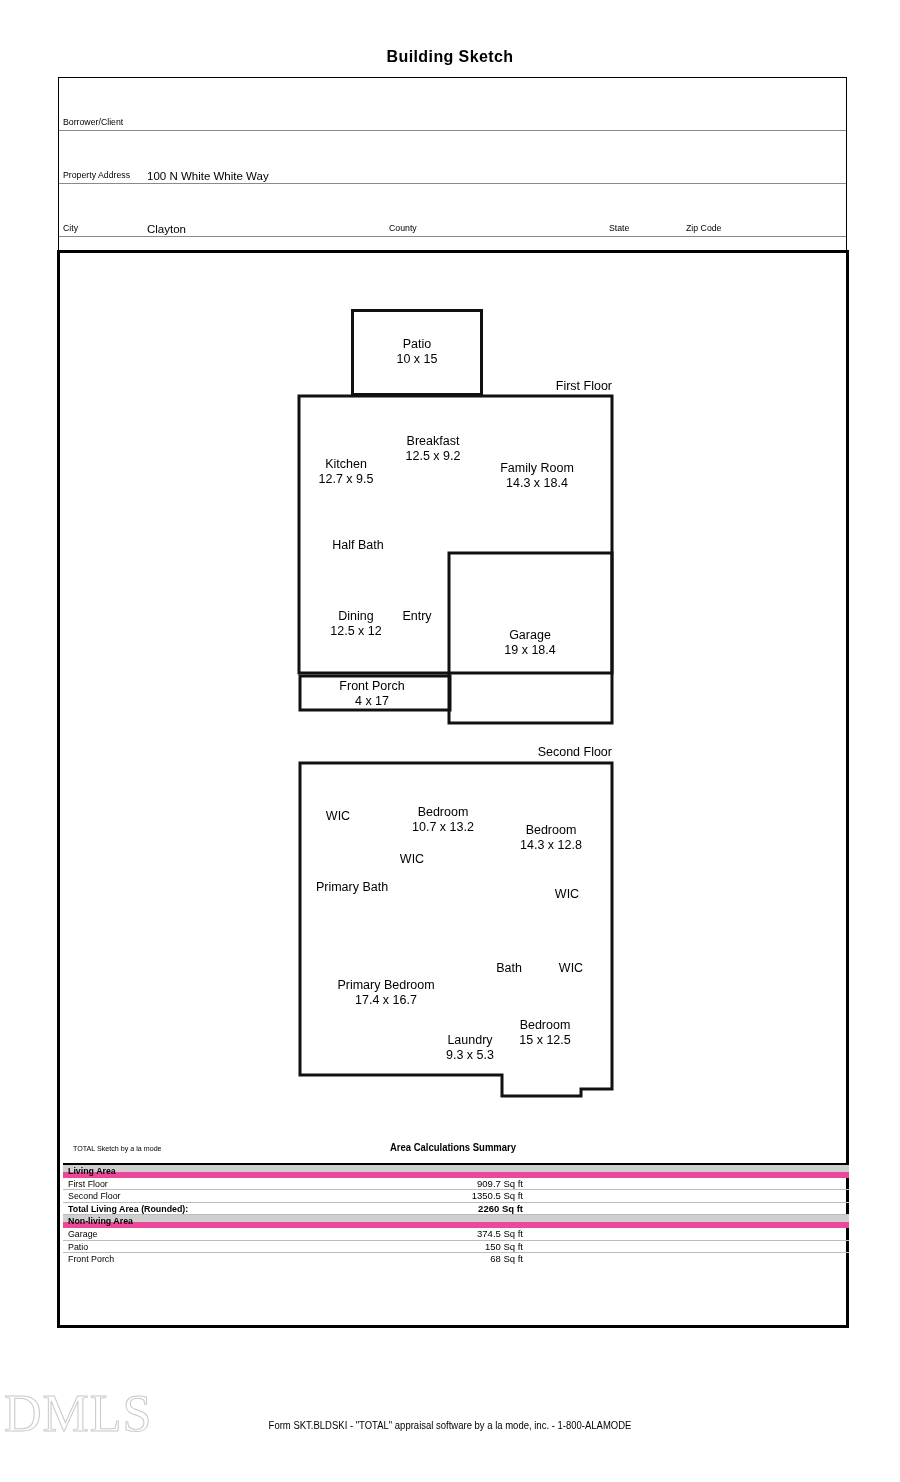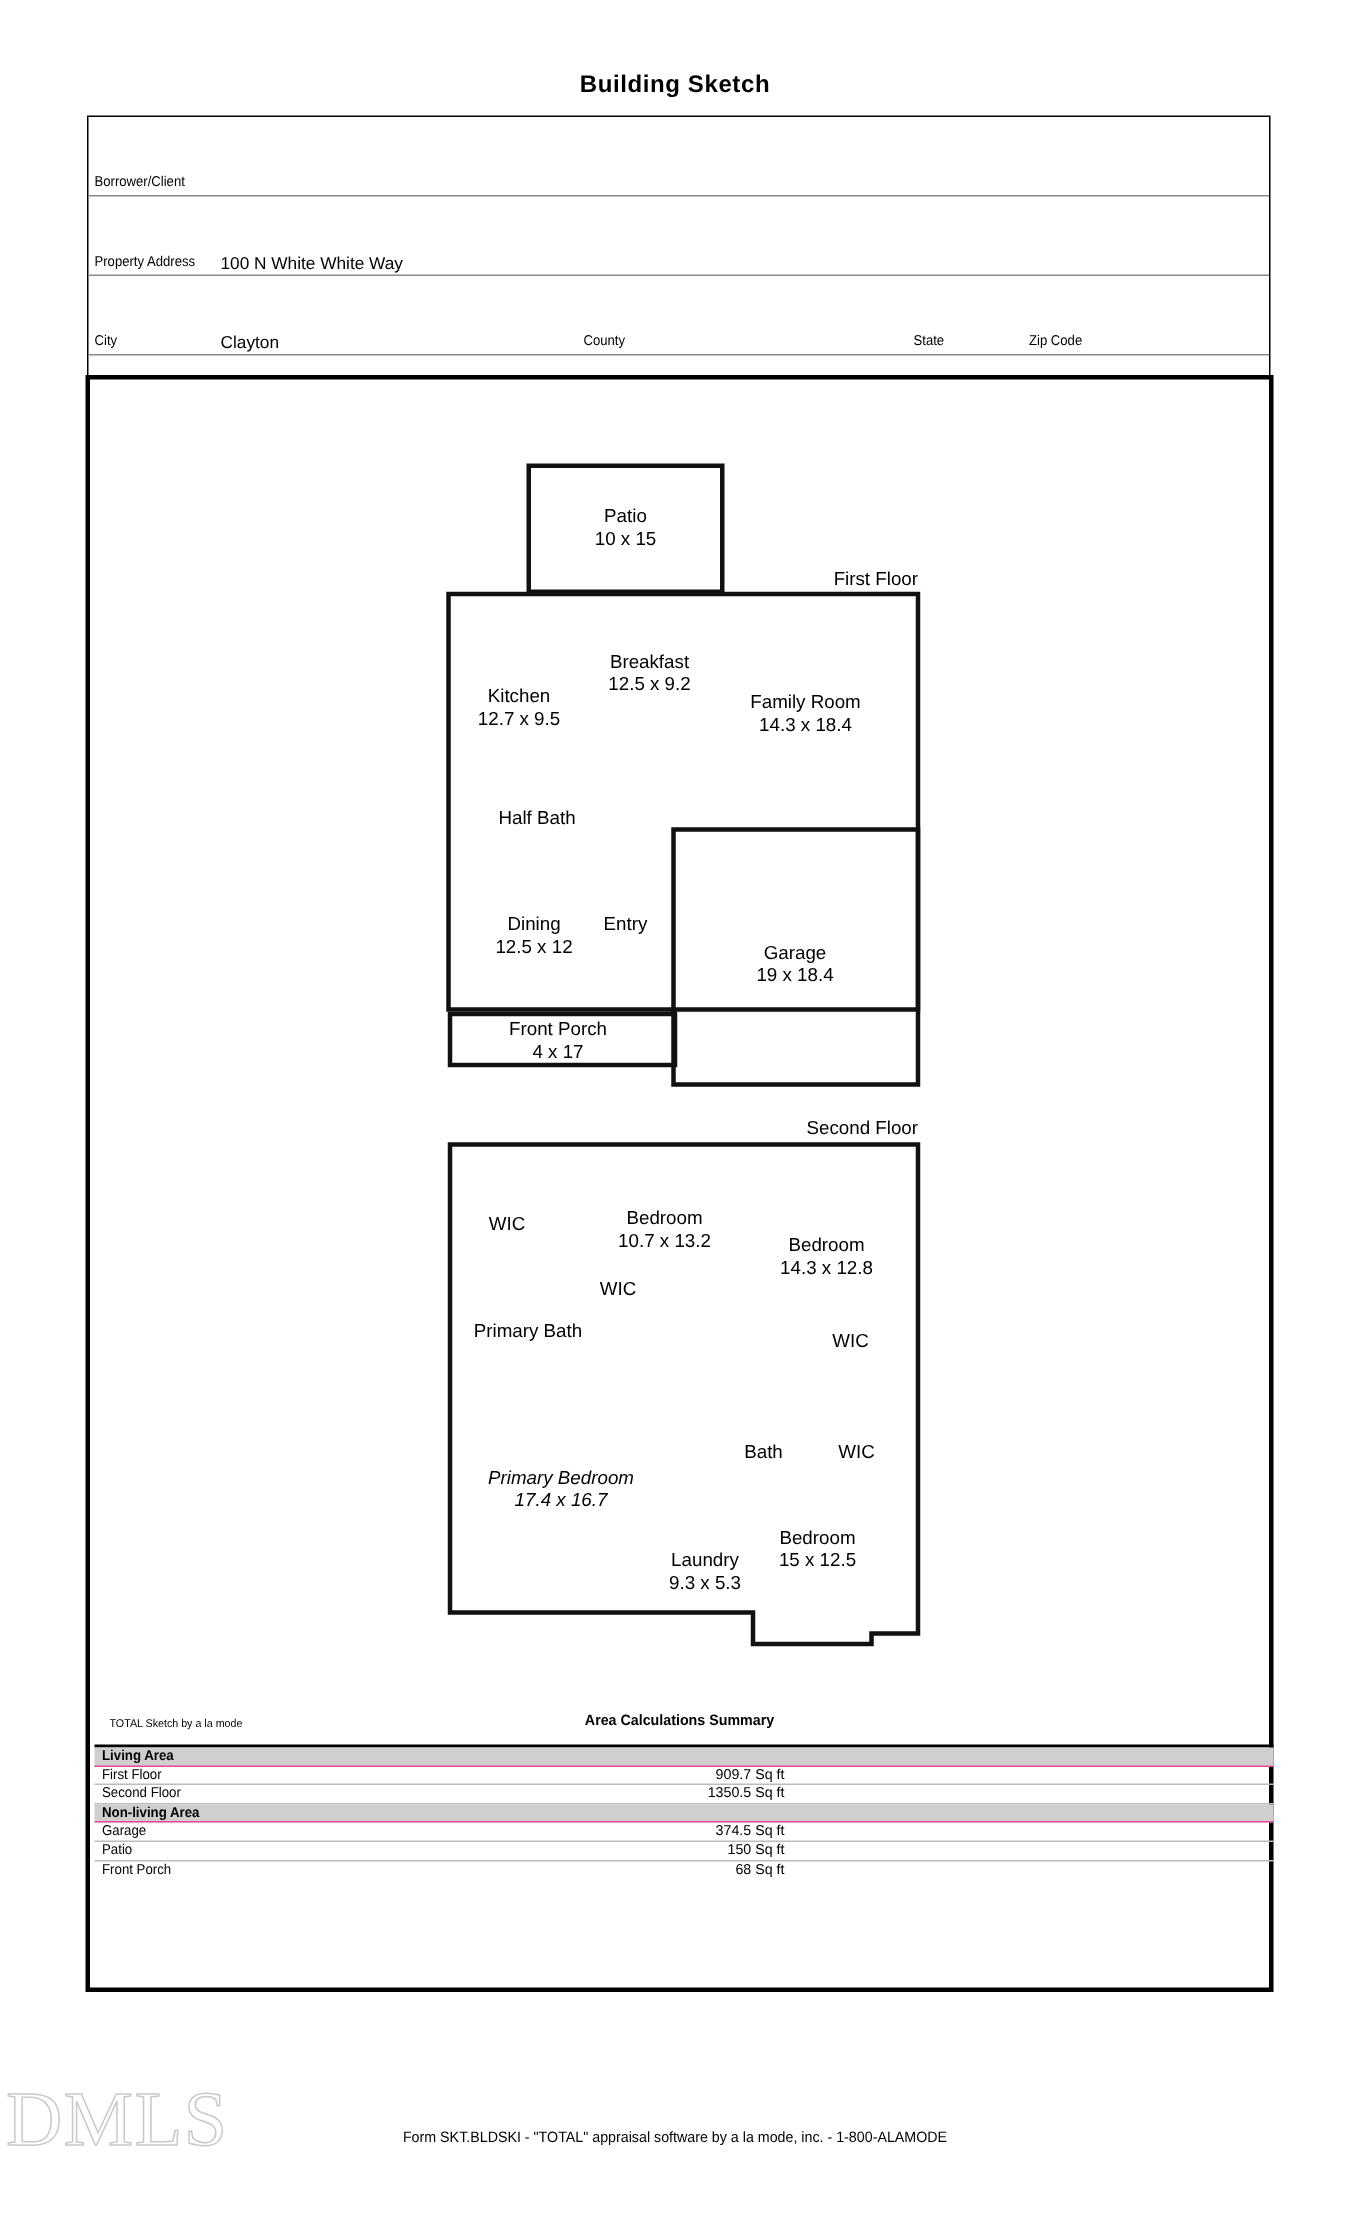--- a/index.html
+++ b/index.html
@@ -170,21 +170,21 @@
     box-sizing: border-box;
   }
   .calc-rowline {
     position: relative;
     height: 12.6px;
     border-bottom: 1px solid #bcbcbc;
     box-sizing: border-box;
   }
   .calc-rowline.section {
     background: #cfcfcf;
-    border-bottom: 1px solid #ec4899;
+    border-bottom: 6px solid #ec4899;
   }
   .calc-name {
     position: absolute;
     left: 5px;
     top: 0px;
     font-size: 9.5px;
     line-height: 12px;
     white-space: nowrap;
     transform: scaleX(0.93);
     transform-origin: left center;
@@ -345,21 +345,21 @@
     </div>
 
     <div class="rlabel" style="left:449px; top:708px;">
       <span>Bath</span>
     </div>
 
     <div class="rlabel" style="left:511px; top:708px;">
       <span>WIC</span>
     </div>
 
-    <div class="rlabel" style="left:314px; top:725px;font-style:italic;">
+    <div class="rlabel" style="left:326px; top:725px;">
       <span>Primary Bedroom</span>
       <span class="dim">17.4 x 16.7</span>
     </div>
 
     <div class="rlabel" style="left:410px; top:780px;">
       <span>Laundry</span>
       <span class="dim">9.3 x 5.3</span>
     </div>
 
     <div class="rlabel" style="left:485px; top:765px;">
@@ -378,20 +378,24 @@
         <span class="calc-val"></span>
       </div>
       <div class="calc-rowline">
         <span class="calc-name">First Floor</span>
         <span class="calc-val">909.7 Sq ft</span>
       </div>
       <div class="calc-rowline">
         <span class="calc-name">Second Floor</span>
         <span class="calc-val">1350.5 Sq ft</span>
       </div>
+      <div class="calc-rowline">
+        <span class="calc-name bold">Total Living Area (Rounded):</span>
+        <span class="calc-val bold">2260 Sq ft</span>
+      </div>
       <div class="calc-rowline section">
         <span class="calc-name bold">Non-living Area</span>
         <span class="calc-val"></span>
       </div>
       <div class="calc-rowline">
         <span class="calc-name">Garage</span>
         <span class="calc-val">374.5 Sq ft</span>
       </div>
       <div class="calc-rowline">
         <span class="calc-name">Patio</span>

